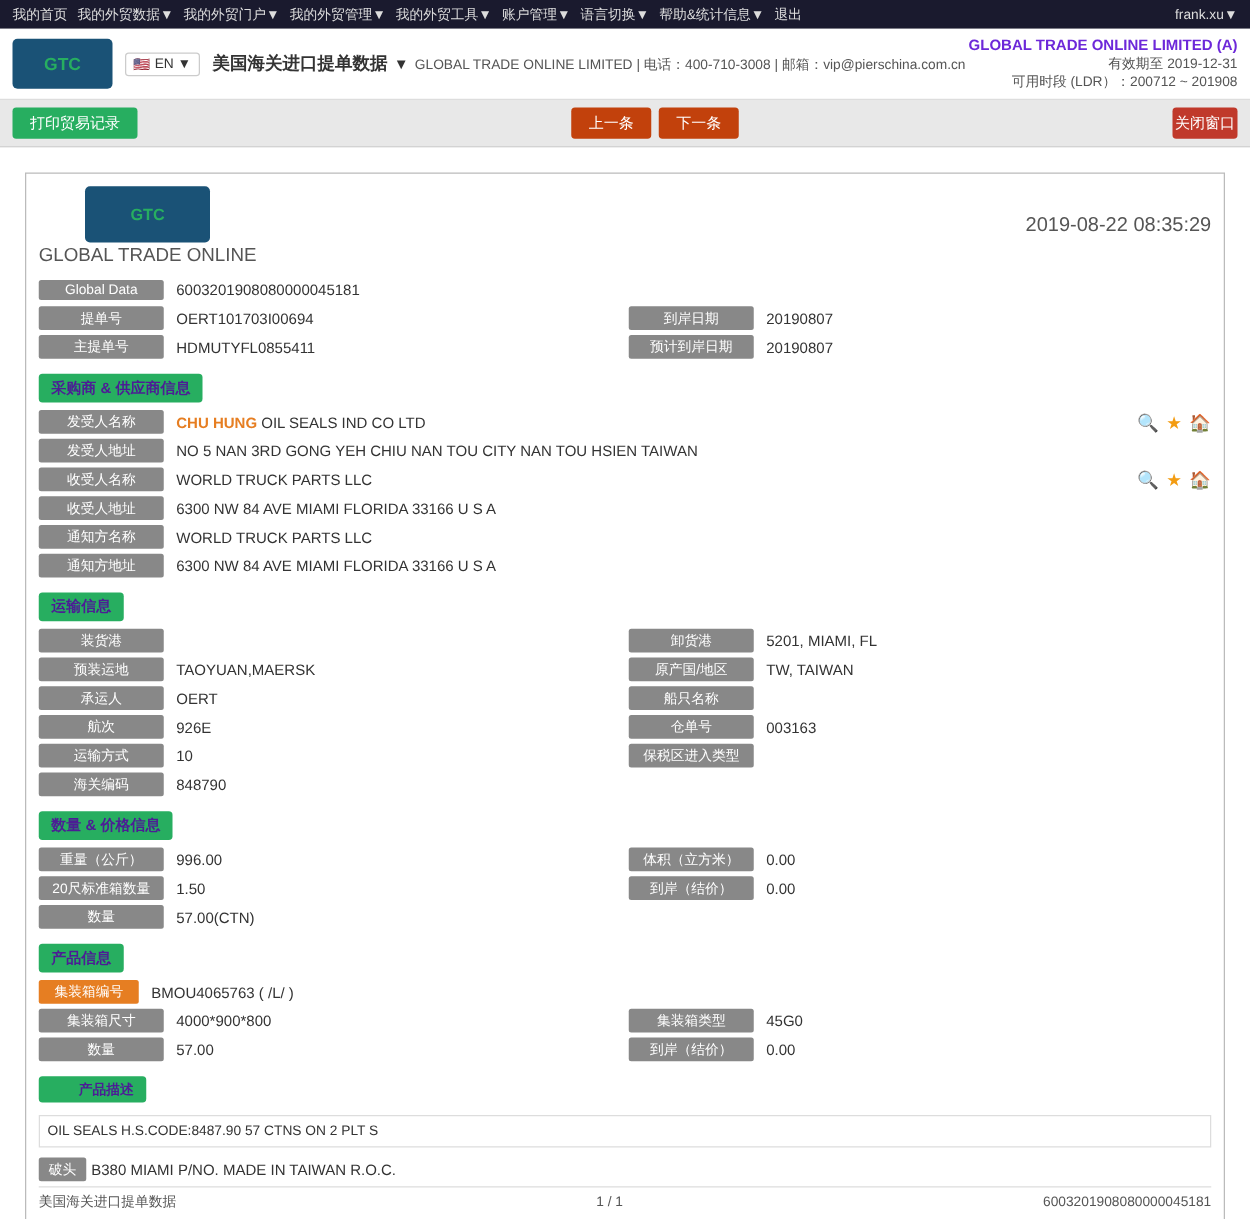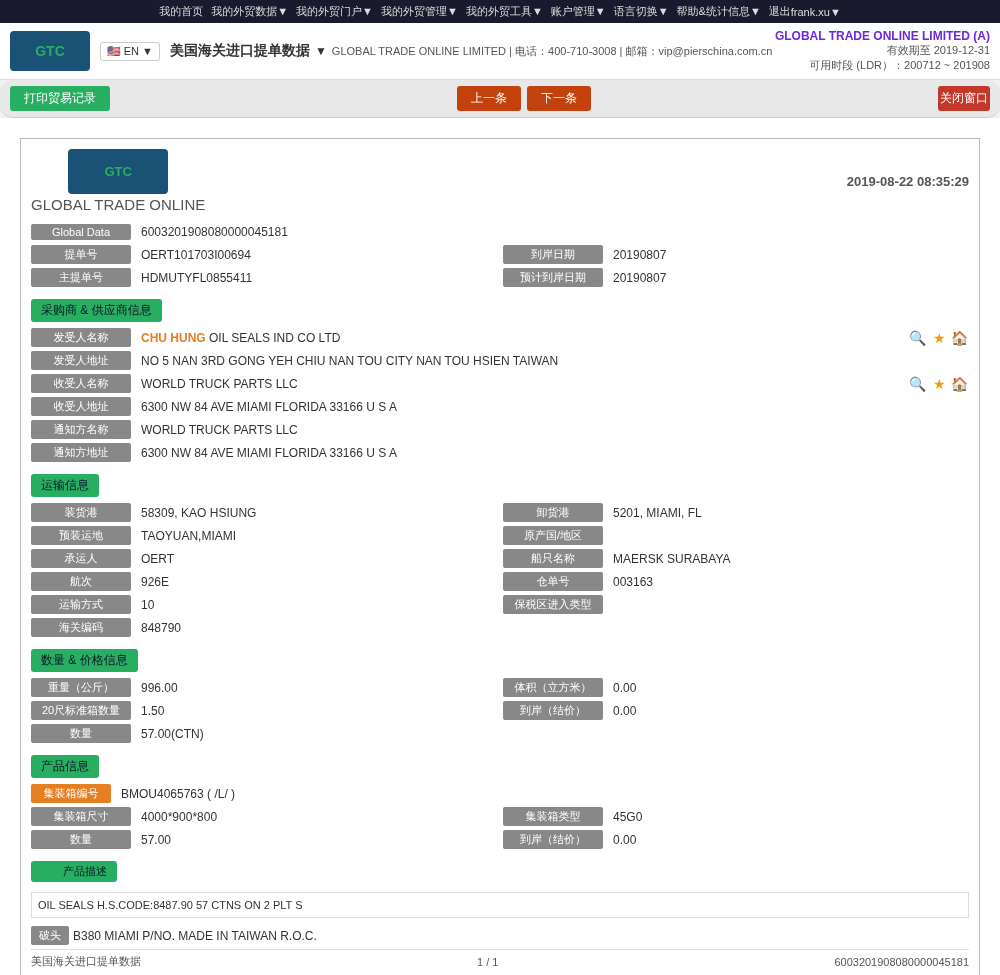--- a/index.html
+++ b/index.html
@@ -1,70 +1,70 @@
 <!DOCTYPE html>
 <html><head>
   <meta charset="utf-8">
   <style>
     * { margin: 0; padding: 0; box-sizing: border-box; }
     body { font-family: Arial, sans-serif; font-size: 12px; background: #f0f0f0; color: #333; width: 1000px; }
 
     
-    .top-nav { background: #1a1a2e; color: #ccc; display: flex; align-items: center; justify-content: center; padding: 4px 10px; font-size: 11px; }
+    .top-nav { background: #1a1a2e; color: #ccc; display: flex; align-items: center; justify-content: space-between; padding: 4px 10px; font-size: 11px; }
     .top-nav-left { display: flex; gap: 8px; }
     .top-nav-left span { cursor: pointer; color: #ddd; }
     .top-nav-right { color: #ddd; }
 
     
     .logo-bar { background: #fff; display: flex; align-items: center; justify-content: space-between; padding: 6px 10px; border-bottom: 1px solid #ddd; }
     .logo-left { display: flex; align-items: center; gap: 10px; }
     .logo-img { width: 80px; height: 40px; background: #1a5276; display: flex; align-items: center; justify-content: center; border-radius: 4px; }
     .logo-img-inner { color: #27ae60; font-weight: bold; font-size: 14px; }
     .flag-btn { display: flex; align-items: center; gap: 3px; border: 1px solid #ccc; padding: 2px 6px; cursor: pointer; border-radius: 3px; font-size: 11px; }
     .page-title { display: flex; align-items: center; gap: 5px; }
     .page-title-text { font-size: 14px; color: #333; font-weight: bold; }
     .page-title-sub { font-size: 11px; color: #555; }
     .logo-right { text-align: right; font-size: 11px; color: #555; }
     .logo-right-title { color: #6d28d9; font-weight: bold; font-size: 12px; }
 
     
-    .toolbar { background: #e8e8e8; display: flex; align-items: center; justify-content: space-between; padding: 6px 10px; border-bottom: 1px solid #ccc; border-radius: 13px; }
+    .toolbar { background: #e8e8e8; display: flex; align-items: center; justify-content: space-between; padding: 6px 10px; border-bottom: 1px solid #ccc; }
     .toolbar-left { display: flex; gap: 6px; }
     .toolbar-right { display: flex; gap: 6px; }
     .btn-green { background: #27ae60; color: #fff; border: none; padding: 4px 14px; cursor: pointer; border-radius: 3px; font-size: 12px; }
     .btn-gray { background: #c2410c; color: #fff; border: none; padding: 4px 14px; cursor: pointer; border-radius: 3px; font-size: 12px; }
     .btn-red { background: #c0392b; color: #fff; border: none; padding: 4px 2px; cursor: pointer; border-radius: 3px; font-size: 12px; }
 
     
     .main-content { background: #fff; margin: 0 auto; padding: 10px 20px; }
 
     
     .doc-card { border: 1px solid #bbb; margin: 10px 0; padding: 10px; background: #fff; }
 
     
     .doc-header { display: flex; justify-content: space-between; align-items: center; margin-bottom: 10px; }
     .doc-logo { display: flex; flex-direction: column; align-items: center; }
     .doc-logo-box { width: 100px; height: 45px; background: #1a5276; display: flex; align-items: center; justify-content: center; border-radius: 4px; margin-bottom: 2px; }
     .doc-logo-text { color: #27ae60; font-weight: bold; font-size: 13px; }
     .doc-logo-sub { font-size: 15px; color: #555; }
-    .doc-timestamp { font-size: 13px; color: #555; font-weight: bold; }
+    .doc-timestamp { font-size: 16px; color: #555; }
 
     
     .info-row { display: flex; align-items: center; margin-bottom: 4px; }
     .info-label { background: #888; color: #fff; padding: 2px 8px; font-size: 11px; min-width: 100px; text-align: center; border-radius: 2px; margin-right: 6px; flex-shrink: 0; }
     .info-value { flex: 1; font-size: 12px; color: #333; padding: 2px 4px; }
     .info-value-highlight { color: #e67e22; font-weight: bold; }
 
     
     .two-col { display: flex; gap: 6px; margin-bottom: 4px; }
     .two-col .left { flex: 1; display: flex; align-items: flex-end; }
     .two-col .right { flex: 1; display: flex; align-items: center; }
 
     
-    .section-header { background: #27ae60; color: #0f172a; padding: 3px 10px; font-size: 12px; font-weight: normal; border-radius: 3px; display: inline-block; margin: 8px 0 6px 0; }
+    .section-header { background: #27ae60; color: #4c1d95; padding: 3px 10px; font-size: 12px; font-weight: bold; border-radius: 3px; display: inline-block; margin: 8px 0 6px 0; }
 
     
     .icon-row { display: flex; align-items: center; gap: 6px; }
     .icon-btn { cursor: pointer; font-size: 14px; }
     .star-icon { color: #f39c12; }
     .home-icon { color: #27ae60; }
 
     
     .product-label { background: #e67e22; color: #fff; padding: 2px 8px; font-size: 11px; min-width: 80px; text-align: center; border-radius: 2px; margin-right: 6px; flex-shrink: 0; }
 
@@ -223,46 +223,45 @@
         <span class="info-value">6300 NW 84 AVE MIAMI FLORIDA 33166 U S A</span>
       </div>
     </div>
 
     <div>
       <span class="section-header">运输信息</span>
 
       <div class="two-col">
         <div class="left">
           <span class="info-label">装货港</span>
-          <span class="info-value">58309, KAO HSIUNG</span>
         </div>
         <div class="right">
           <span class="info-label">卸货港</span>
           <span class="info-value">5201, MIAMI, FL</span>
         </div>
       </div>
 
       <div class="two-col">
         <div class="left">
           <span class="info-label">预装运地</span>
-          <span class="info-value">TAOYUAN,MIAMI</span>
+          <span class="info-value">TAOYUAN,MAERSK</span>
         </div>
         <div class="right">
           <span class="info-label">原产国/地区</span>
+          <span class="info-value">TW, TAIWAN</span>
         </div>
       </div>
 
       <div class="two-col">
         <div class="left">
           <span class="info-label">承运人</span>
           <span class="info-value">OERT</span>
         </div>
         <div class="right">
           <span class="info-label">船只名称</span>
-          <span class="info-value">MAERSK SURABAYA</span>
         </div>
       </div>
 
       <div class="two-col">
         <div class="left">
           <span class="info-label">航次</span>
           <span class="info-value">926E</span>
         </div>
         <div class="right">
           <span class="info-label">仓单号</span>

